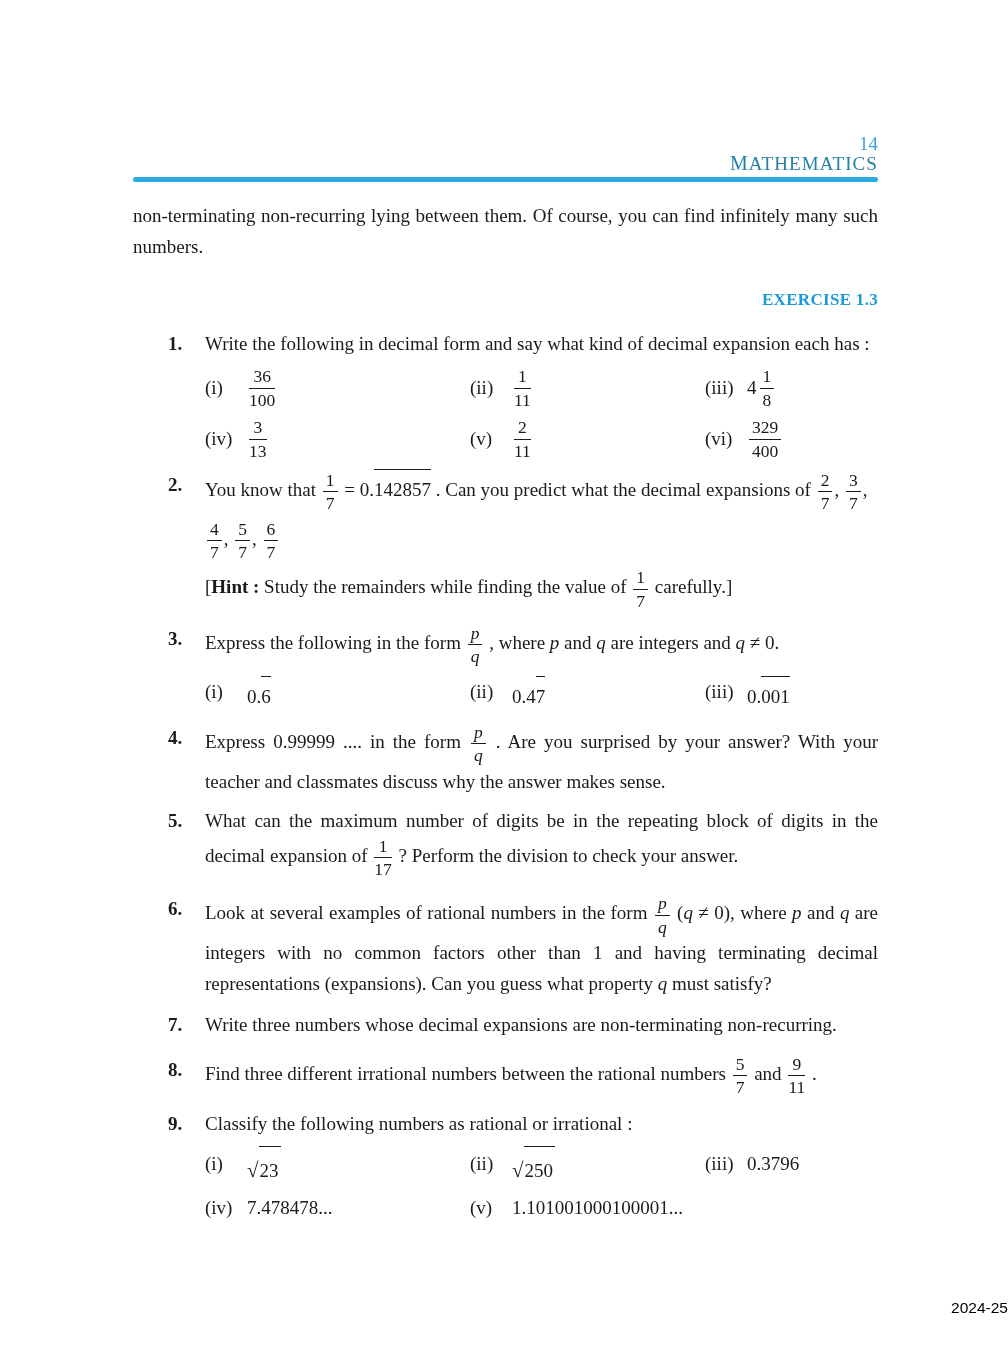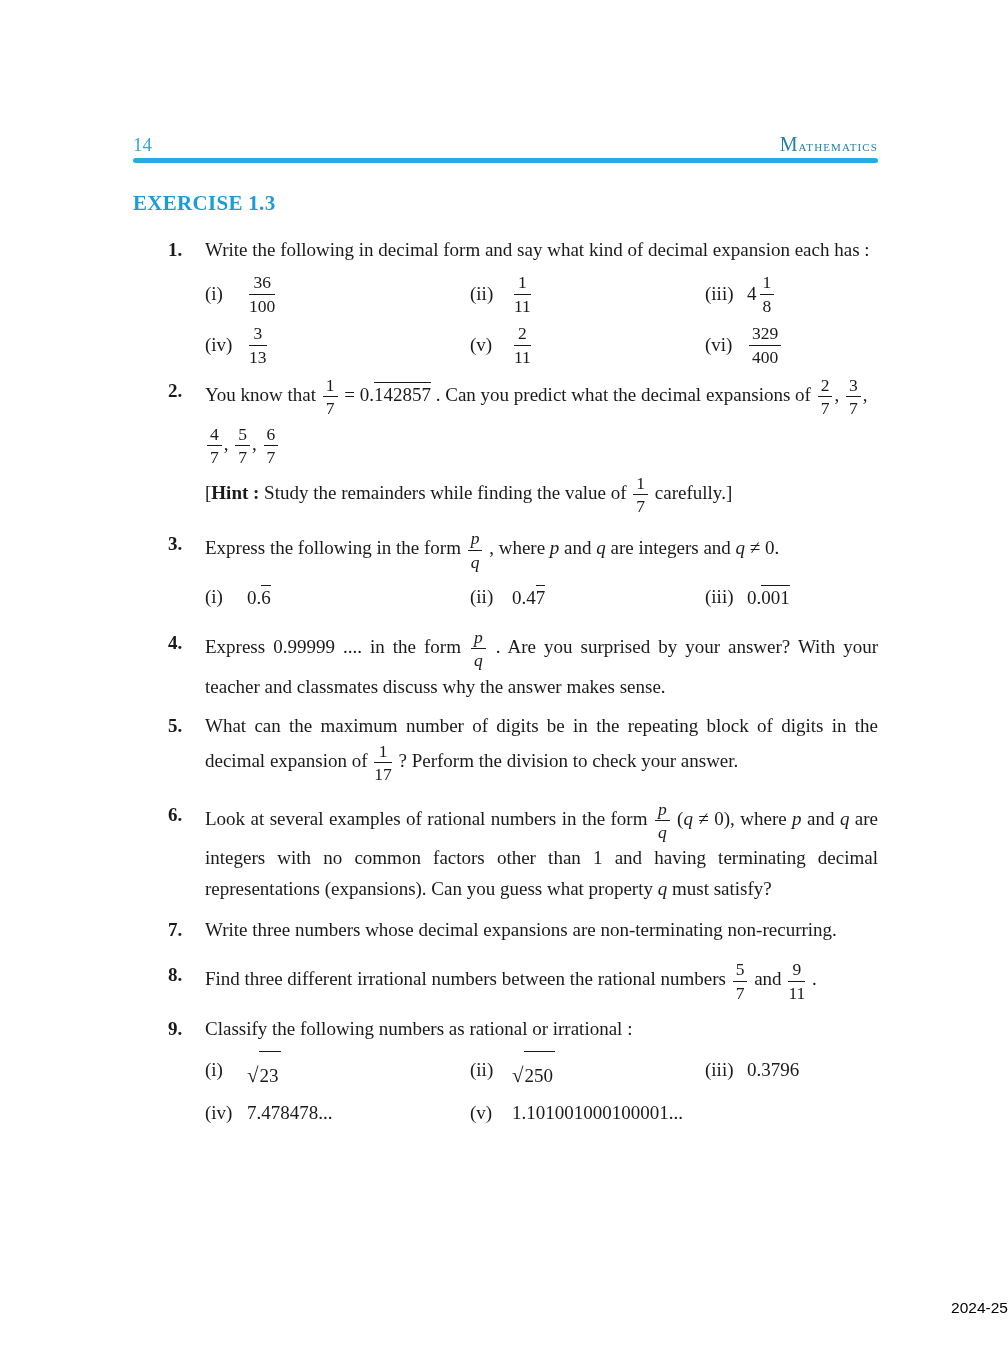--- a/index.html
+++ b/index.html
@@ -8,32 +8,32 @@
     width:1008px;height:1363px;
     box-sizing:border-box;
     padding:0 130px 0 133px;
     background:#ffffff;
     font-family:"Liberation Serif","DejaVu Serif",serif;
     color:#1a1a1a;
     font-size:19px;
     overflow:hidden;
   }
   
-  .header{margin-top:134px;display:flex;justify-content:space-between;align-items:flex-end;}
+  .header{margin-top:134px;display:flex;justify-content:space-between;align-items:flex-end;flex-direction:column;}
   .pagenum{color:#3ba3d6;font-size:19px;line-height:1;}
-  .subject{color:#2380a8;font-size:11px;letter-spacing:1.1px;line-height:1;display:inline-block;}
+  .subject{color:#2380a8;font-size:19px;letter-spacing:1.1px;line-height:1;display:inline-block;}
   .subject::first-letter{font-size:20px;}
   .rule{height:5px;background:#29abe2;margin-top:4px;border-radius:2.5px;}
   
   .para{margin:0;line-height:31px;}
   .p1{margin-top:18px;}
   .p2{margin-top:8px;}
   .just{text-align:justify;}
   
-  .ex-title{margin-top:28px;text-align:left;color:#1b9cd8;font-weight:bold;font-size:21px;letter-spacing:.3px;}
+  .ex-title{margin-top:28px;text-align:right;color:#1b9cd8;font-weight:bold;font-size:17px;letter-spacing:.3px;}
   
   .q{display:flex;align-items:flex-start;}
   .qnum{flex:none;width:37px;margin-left:35px;font-weight:bold;line-height:31px;}
   .qbody{flex:1;min-width:0;}
   .qtext{line-height:31px;}
   .q-1{margin-top:18px;}
   .q-2{margin-top:8px;}
   .q-3{margin-top:12px;}
   .q-4{margin-top:12px;}
   .q-5{margin-top:8px;}
@@ -44,21 +44,21 @@
   .mline{line-height:31px;}
   .mline + .mline{margin-top:5px;}
   .hint{margin-top:7px;}
   .nowrap{white-space:nowrap;}
   
   .frac{display:inline-block;vertical-align:middle;text-align:center;line-height:1.05;font-size:17.5px;margin:1px 2px;}
   .fn{display:block;padding:0 3px 2px;border-bottom:1.5px solid #1a1a1a;}
   .fd{display:block;padding-top:2px;}
   .it{font-style:italic;}
   .whole{margin-right:1px;}
-  .ovl{display:inline-block;border-top:1.5px solid #1a1a1a;line-height:1.15;padding-top:1px;}
+  .ovl{display:inline-block;border-top:1.5px solid #1a1a1a;line-height:1.15;padding-top:9px;}
   .sqrt{white-space:nowrap;}
   .rsym{font-size:21px;}
   .rad{display:inline-block;border-top:1.5px solid #1a1a1a;line-height:1.15;padding:13px 2px 0 1px;}
   
   .grid3{display:grid;grid-template-columns:265px 235px 1fr;row-gap:7px;margin-top:7px;align-items:center;}
   .cell{display:flex;align-items:center;min-height:44px;}
   .cell.short{min-height:36px;}
   .ilabel{flex:none;width:42px;}
   
   .footer{position:absolute;left:0;right:0;bottom:46px;text-align:right;
@@ -68,20 +68,21 @@
 <body>
 
 <div class="page">
 
   <div class="header">
     <span class="pagenum">14</span>
     <span class="subject">MATHEMATICS</span>
   </div>
   <div class="rule"></div>
 
+  <p class="para p1 just">non-terminating non-recurring lying between them. Of course, you can find infinitely many such numbers.</p>
 
   <div class="ex-title">EXERCISE 1.3</div>
 
   <div class="q q-1">
     <span class="qnum">1.</span>
     <div class="qbody">
       <div class="qtext just">Write the following in decimal form and say what kind of decimal expansion each has :</div>
       <div class="grid3">
         <div class="cell">
           <span class="ilabel">(i)</span>

